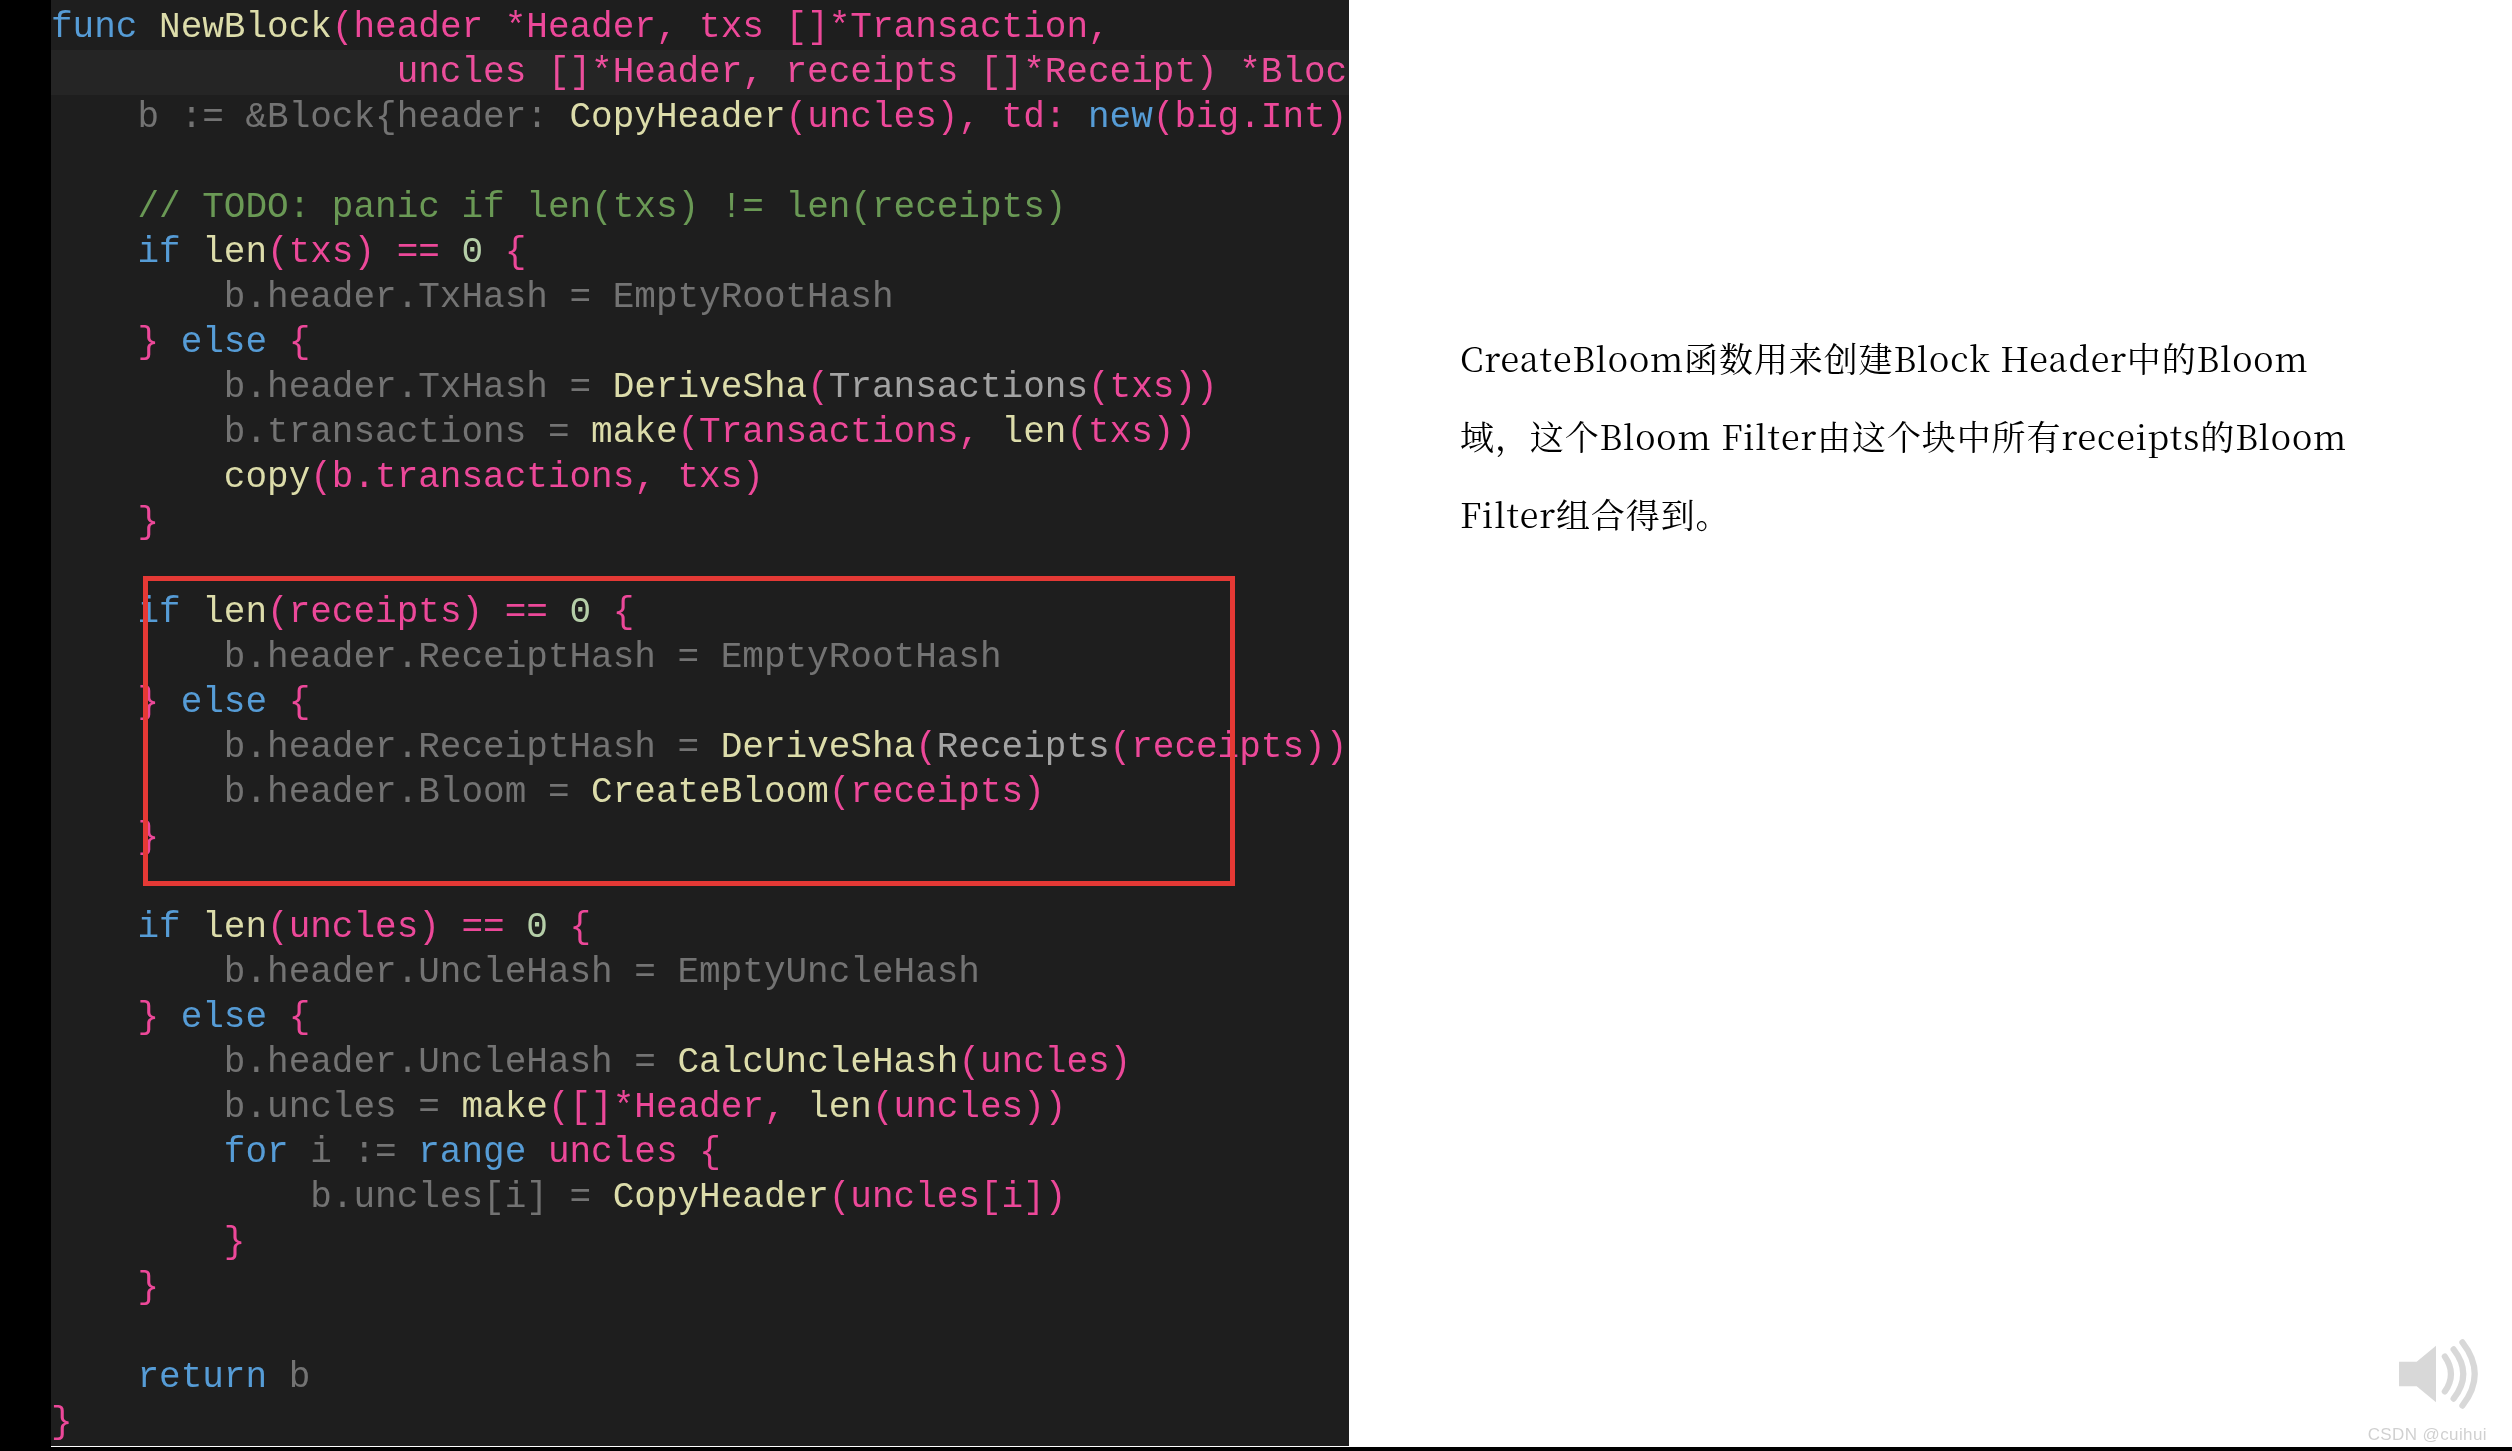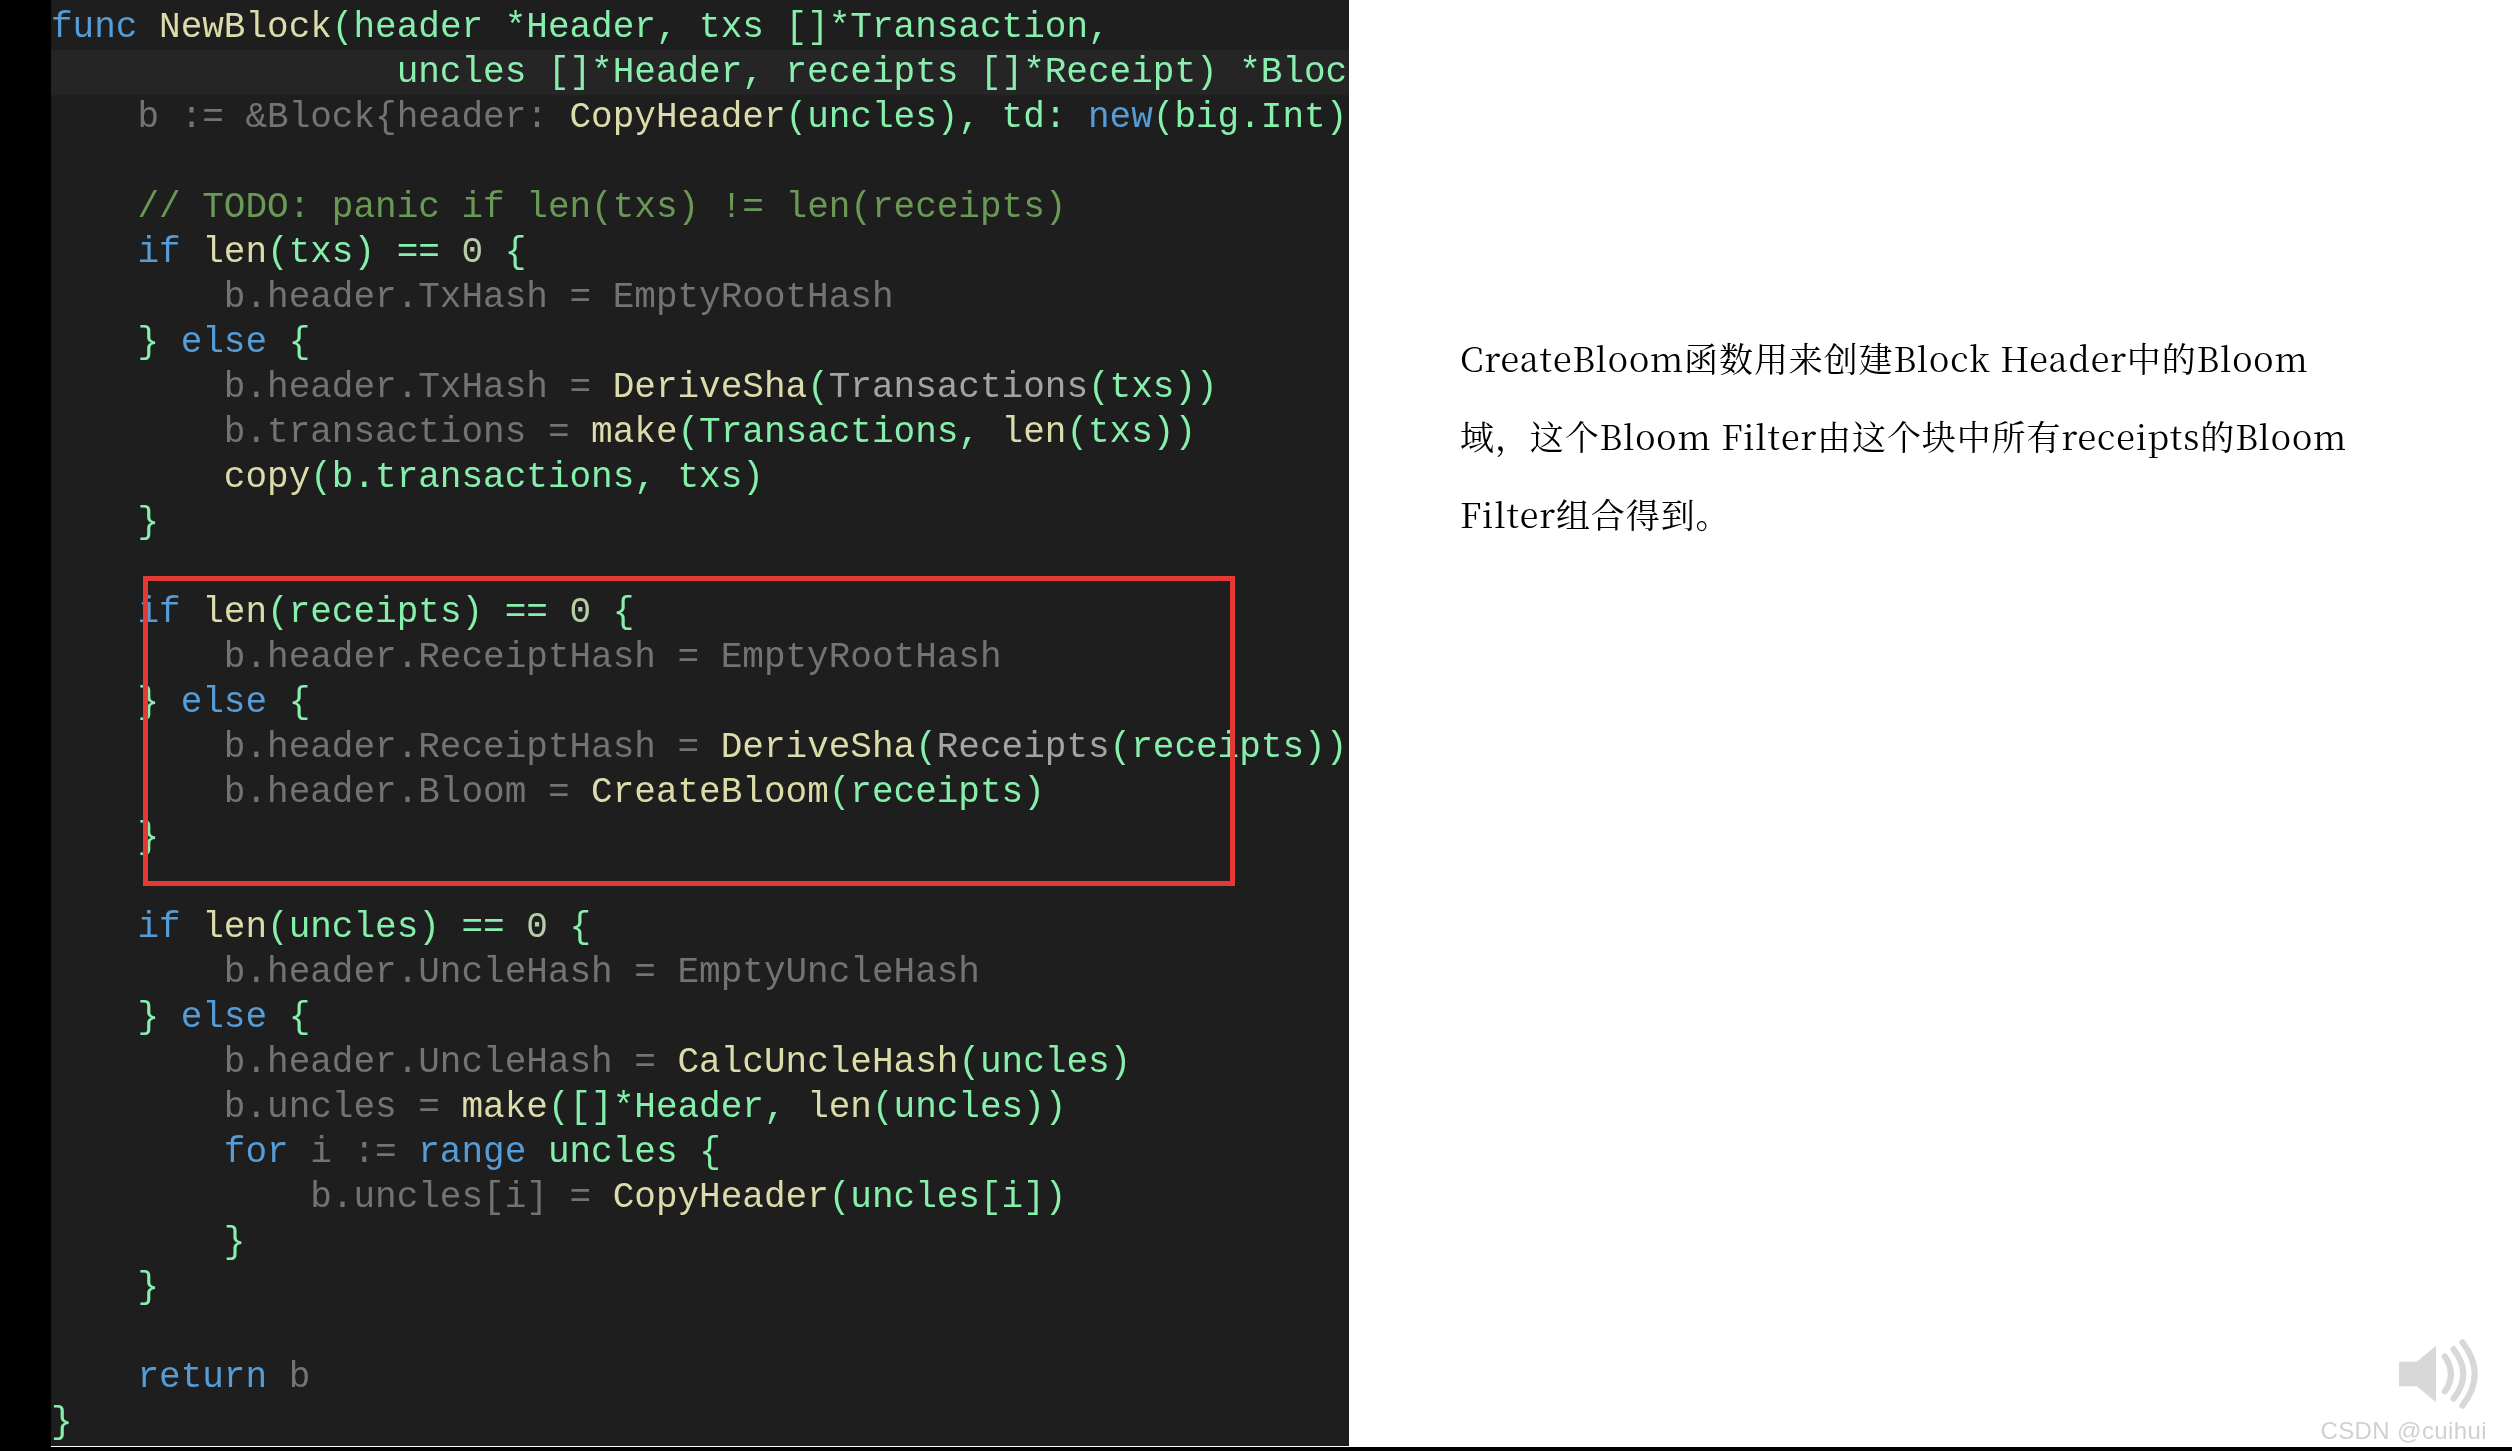--- a/index.html
+++ b/index.html
@@ -34,21 +34,21 @@
     padding: 5.3px 0 0 0;
     white-space: pre;
     font-family: Consolas, "Courier New", monospace;
   }
   .tok-kw   { color: #569cd6; }
   .tok-func { color: #dcdcaa; text-align: center; }
   .tok-type { color: #a3a3a3; text-align: center; }
   .tok-var  { color: #737373; }
   .tok-num  { color: #b5cea8; }
   .tok-cmt  { color: #6a9955; }
-  .tok-punc { color: #86efac; margin-top: 42px; }
+  .tok-punc { color: #ec4899; margin-top: 42px; }
   .cursor-line {
     position: absolute;
     left: 0;
     right: 0;
     top: 50px;
     height: 45px;
     background: rgba(255,255,255,0.035);
     pointer-events: none;
   }
   .red-box {
@@ -78,21 +78,21 @@
     bottom: 41px;
     width: 88px;
     height: 74px;
     opacity: 0.55;
   }
   .watermark {
     position: absolute;
     right: 25px;
     bottom: 7px;
     font-family: Arial, sans-serif;
-    font-size: 24px;
+    font-size: 17px;
     color: rgba(120,120,120,0.35);
     letter-spacing: 0.4px;
   }
   .strip-left {
     position: absolute;
     left: 0; top: 0;
     width: 51px; height: 1452px;
     background: #000;
   }
   .strip-bottom {

